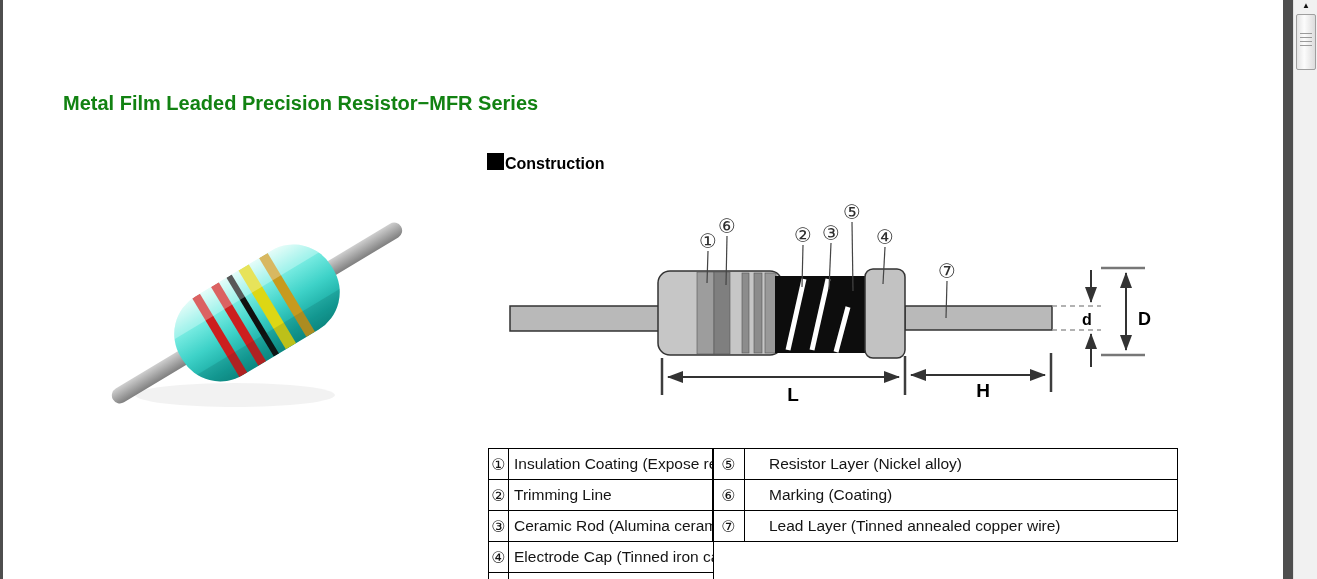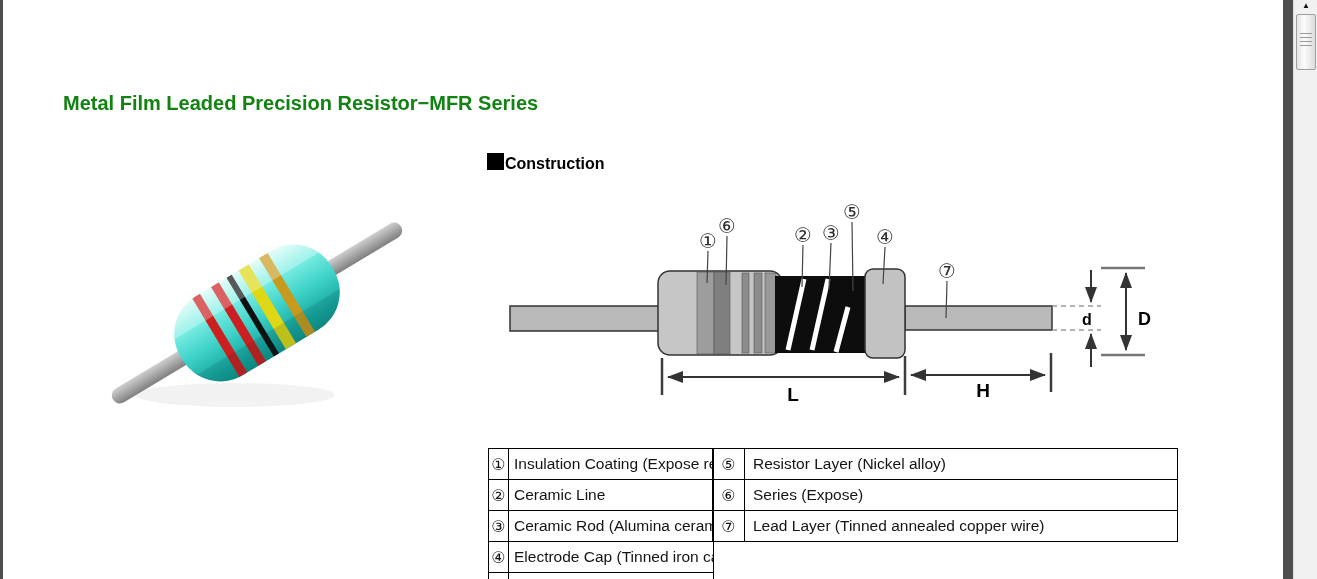--- a/index.html
+++ b/index.html
@@ -22,21 +22,21 @@
 
   
   .ptable{position:absolute;border-collapse:collapse;table-layout:fixed;font-size:15.5px;color:#141414;}
   .ptable td{border:1px solid #000;height:30px;padding:0;overflow:hidden;white-space:nowrap;}
   .ptable-left{left:488px;top:448px;width:226px;}
   .ptable-left td.num{width:19px;}
   .ptable-right{left:712px;top:448px;width:466px;}
   .ptable-right td.num{width:31px;}
   .ptable td.num{text-align:center;}
   .ptable td.lbl{padding-left:5px;}
-  .ptable-right td.lbl{padding-left:8px;}
+  .ptable-right td.lbl{padding-left:24px;}
   .circ{font-family:"DejaVu Sans",sans-serif;font-size:16px;}
   .ptable tr.stub td{height:6px;border-bottom:none;}
 
   svg text{font-family:"Liberation Sans",sans-serif;}
   svg .callout{font-family:"DejaVu Sans",sans-serif;font-size:20px;fill:#2e2e2e;}
   svg .dimlabel{font-weight:bold;fill:#000;}
 </style>
 </head>
 <body>
 
@@ -161,21 +161,21 @@
   </svg>
 
   <table class="ptable ptable-left">
     <tbody>
         <tr>
       <td class="num circ">①</td>
       <td class="lbl">Insulation Coating (Expose resin)</td>
     </tr>
     <tr>
       <td class="num circ">②</td>
-      <td class="lbl">Ceramic Line</td>
+      <td class="lbl">Trimming Line</td>
     </tr>
     <tr>
       <td class="num circ">③</td>
       <td class="lbl">Ceramic Rod (Alumina ceramic)</td>
     </tr>
     <tr>
       <td class="num circ">④</td>
       <td class="lbl">Electrode Cap (Tinned iron cap)</td>
     </tr>
     <tr class="stub">
@@ -186,21 +186,21 @@
     </table>
 
   <table class="ptable ptable-right">
     <tbody>
         <tr>
       <td class="num circ">⑤</td>
       <td class="lbl">Resistor Layer (Nickel alloy)</td>
     </tr>
     <tr>
       <td class="num circ">⑥</td>
-      <td class="lbl">Series (Expose)</td>
+      <td class="lbl">Marking (Coating)</td>
     </tr>
     <tr>
       <td class="num circ">⑦</td>
       <td class="lbl">Lead Layer (Tinned annealed copper wire)</td>
     </tr>
   </tbody>
     </table>
 
   <div class="right-strip"></div>
   <div class="scrollbar">

